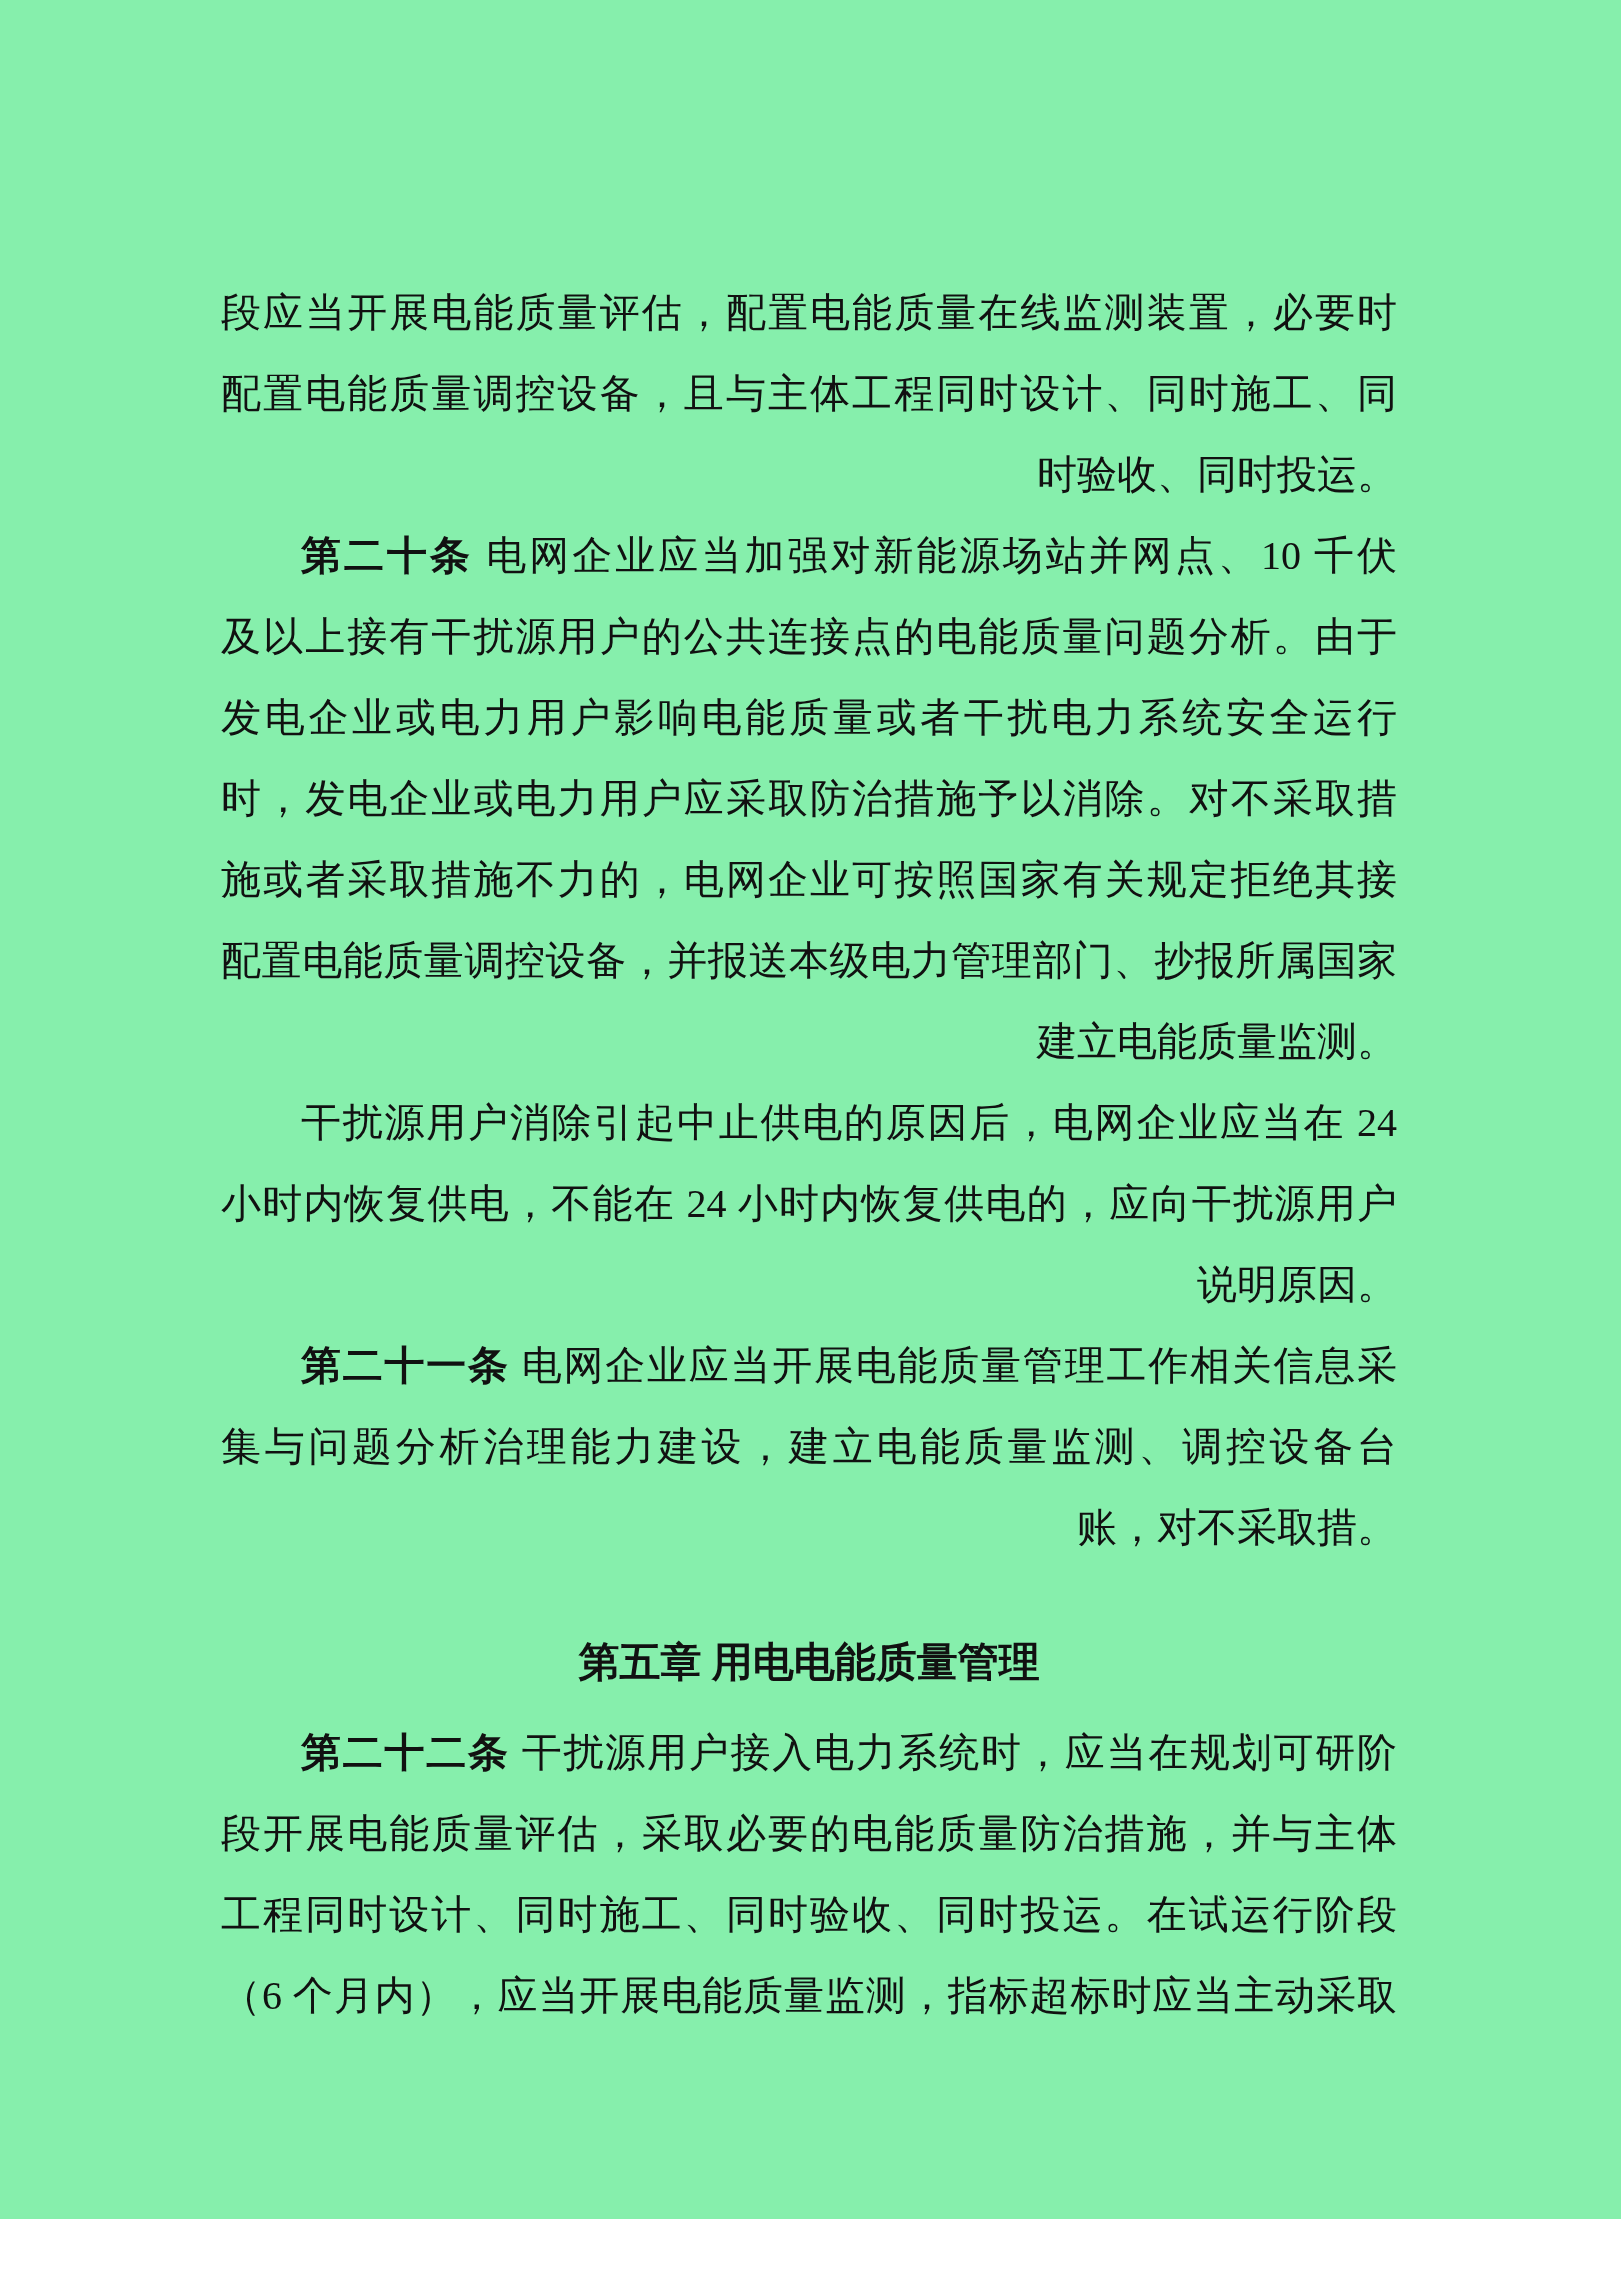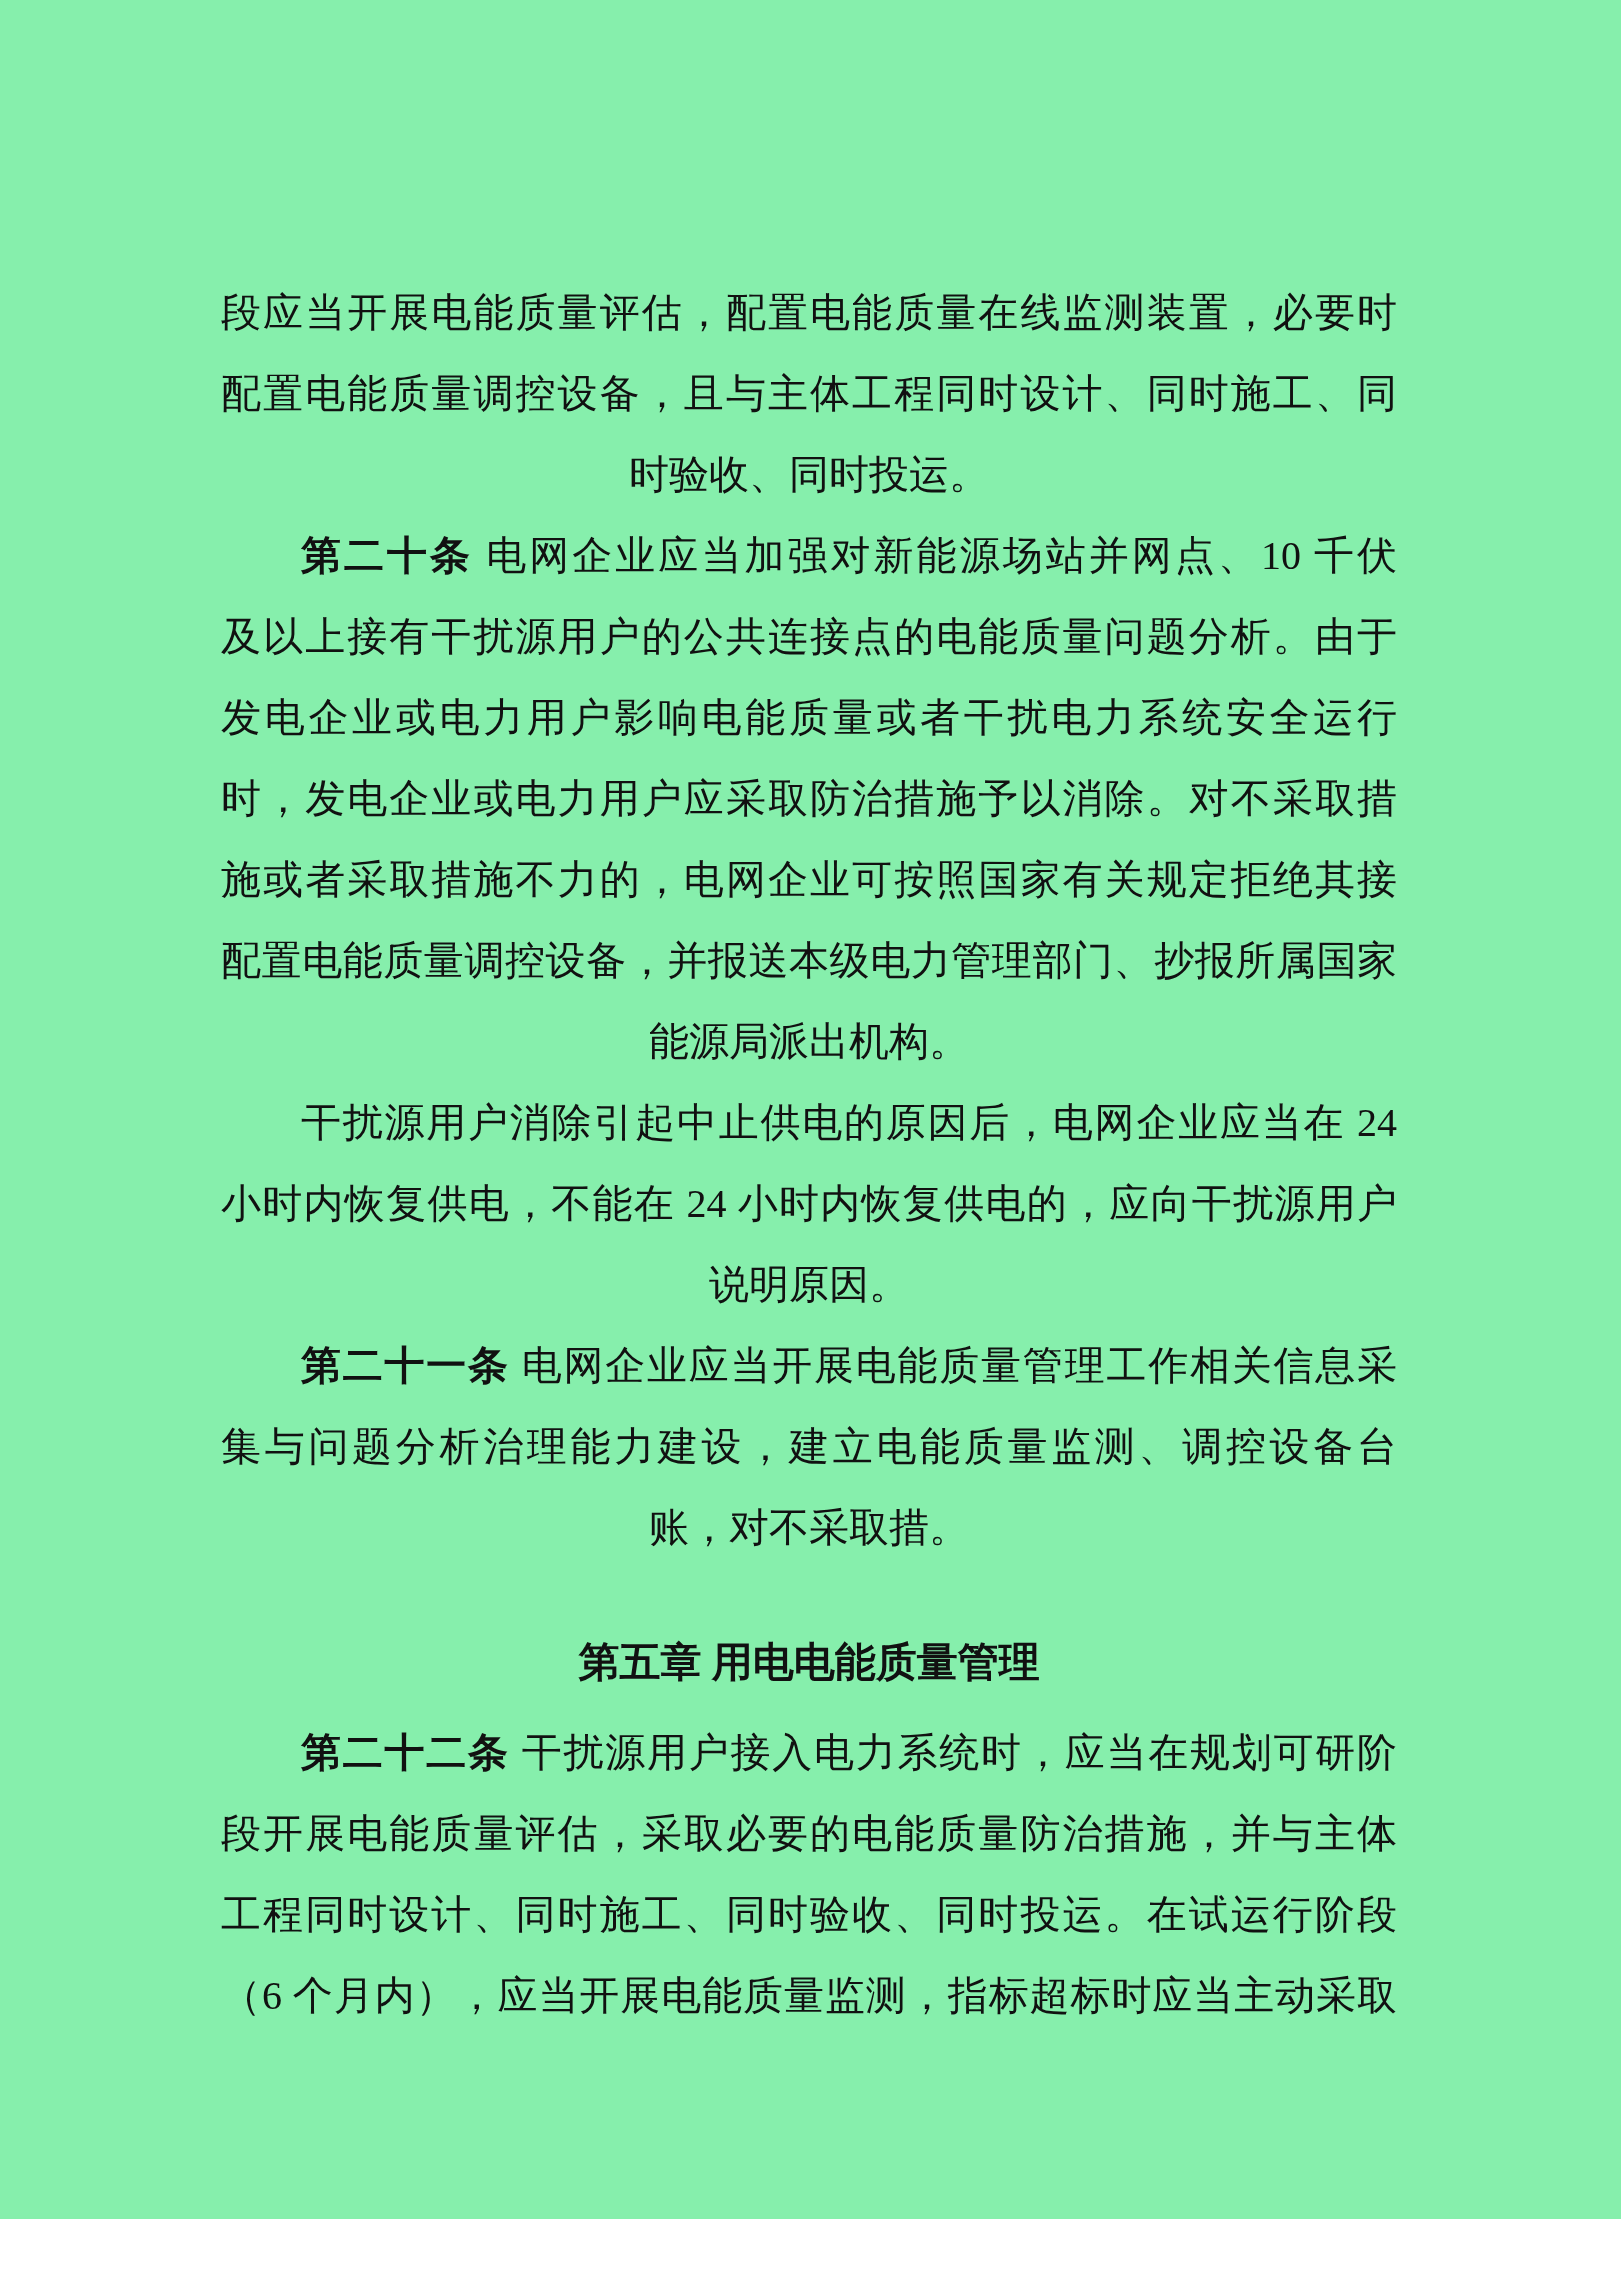--- a/index.html
+++ b/index.html
@@ -19,21 +19,21 @@
   .content {
     position: absolute;
     left: 221px;
     top: 272px;
     width: 1176px;
     font-size: 40px;
     line-height: 81px;
   }
   .line {
     height: 81px;
-    text-align: center;
+    text-align: right;
     white-space: normal;
   }
   .line.fill {
     text-align: justify;
     text-align-last: justify;
     text-justify: inter-character;
   }
   .line.indent {
     text-indent: 80px;
   }
@@ -63,21 +63,21 @@
           <div class="line fill">配置电能质量调控设备，且与主体工程同时设计、同时施工、同</div>
           <div class="line">时验收、同时投运。</div>
         </div>
         <div>
           <div class="line fill indent"><span class="term">第二十条</span> 电网企业应当加强对新能源场站并网点、10 千伏</div>
           <div class="line fill">及以上接有干扰源用户的公共连接点的电能质量问题分析。由于</div>
           <div class="line fill">发电企业或电力用户影响电能质量或者干扰电力系统安全运行</div>
           <div class="line fill">时，发电企业或电力用户应采取防治措施予以消除。对不采取措</div>
           <div class="line fill">施或者采取措施不力的，电网企业可按照国家有关规定拒绝其接</div>
           <div class="line fill">配置电能质量调控设备，并报送本级电力管理部门、抄报所属国家</div>
-          <div class="line">能源局派出机构。</div>
+          <div class="line">建立电能质量监测。</div>
         </div>
         <div>
           <div class="line fill indent">干扰源用户消除引起中止供电的原因后，电网企业应当在 24</div>
           <div class="line fill">小时内恢复供电，不能在 24 小时内恢复供电的，应向干扰源用户</div>
           <div class="line">说明原因。</div>
         </div>
         <div>
           <div class="line fill indent"><span class="term">第二十一条</span> 电网企业应当开展电能质量管理工作相关信息采</div>
           <div class="line fill">集与问题分析治理能力建设，建立电能质量监测、调控设备台</div>
           <div class="line">账，对不采取措。</div>

